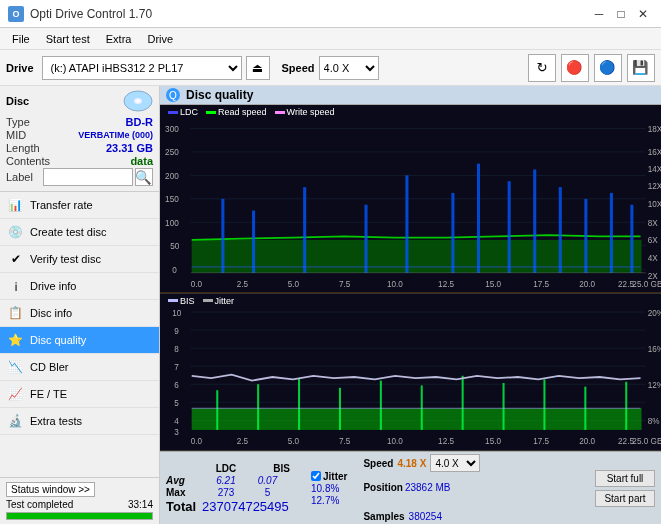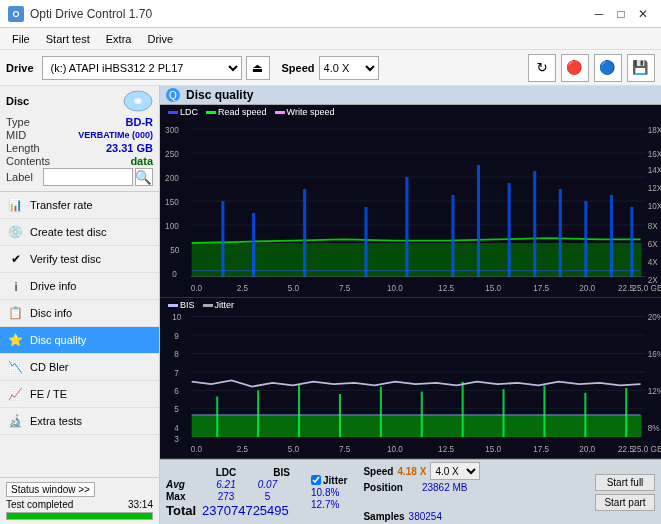--- a/index.html
+++ b/index.html
@@ -411,21 +411,21 @@
         </div>
 
         <div style="display:flex; flex-direction:column; gap:2px; margin-left:8px;">
           <div style="font-size:10px; display:flex; gap:4px; align-items:center;">
             <span style="font-weight:bold;">Speed</span>
             <span style="color:#cc6600; font-weight:bold;">4.18 X</span>
             <select style="width:50px; height:18px; font-size:10px; border: 1px solid #aaa;">
               <option>4.0 X</option>
             </select>
           </div>
-          <div style="font-size:10px; display:flex; gap:19px; align-items:center;">
+          <div style="font-size:10px; display:flex; gap:2px; align-items:center;margin-top:8px;">
             <span style="font-weight:bold;">Position</span>
             <span style="color:#0000cc;">23862 MB</span>
           </div>
           <div style="font-size:10px; display:flex; gap:4px; align-items:center;margin-top:16px;">
             <span style="font-weight:bold;">Samples</span>
             <span style="color:#0000cc;">380254</span>
           </div>
         </div>
 
         <div style="display:flex; flex-direction:column; gap:3px; margin-left:auto;">

